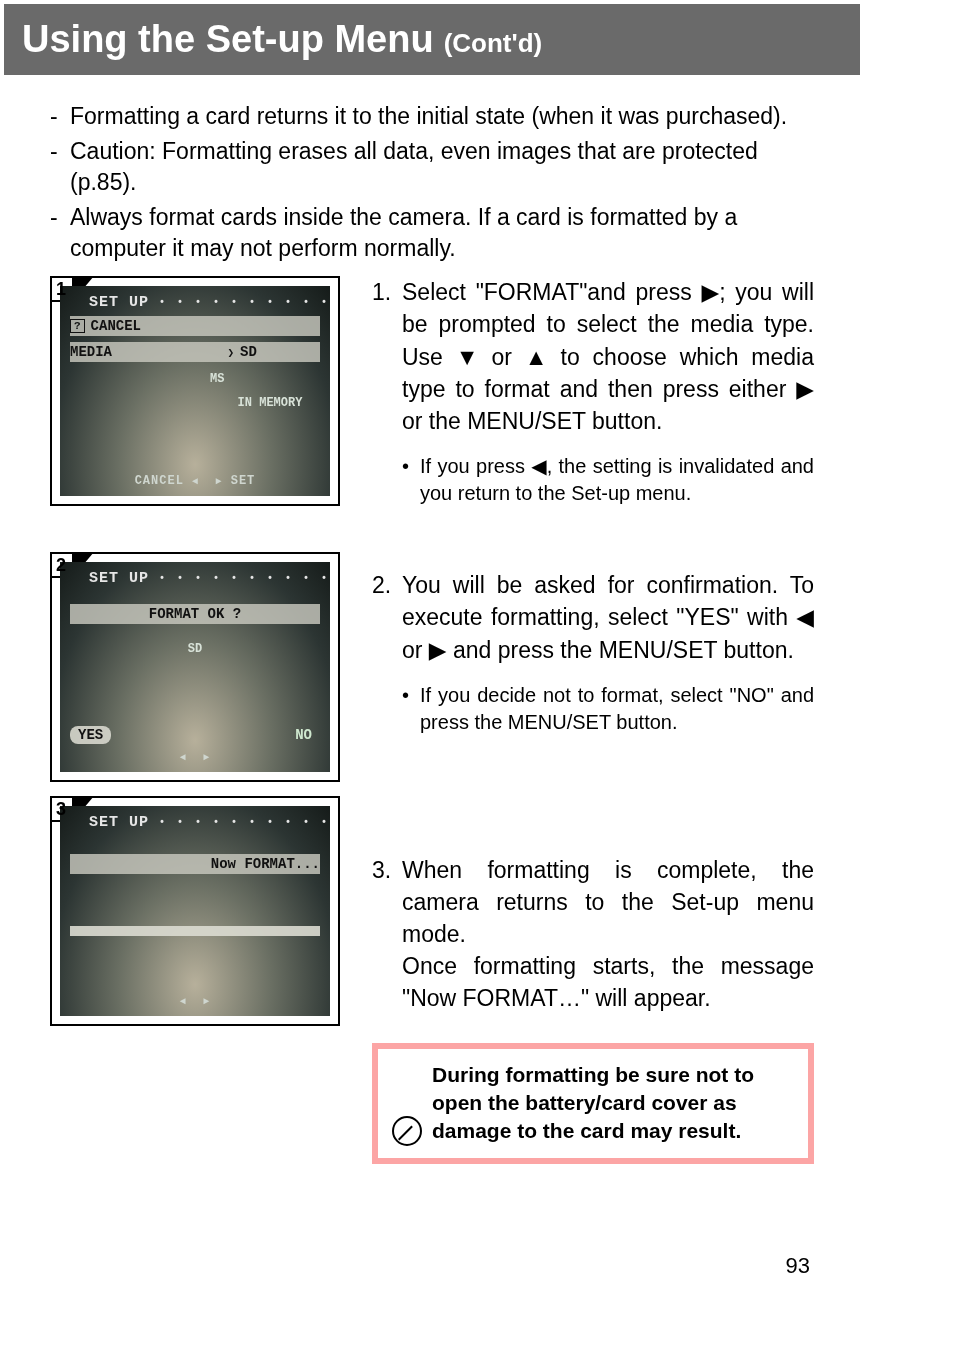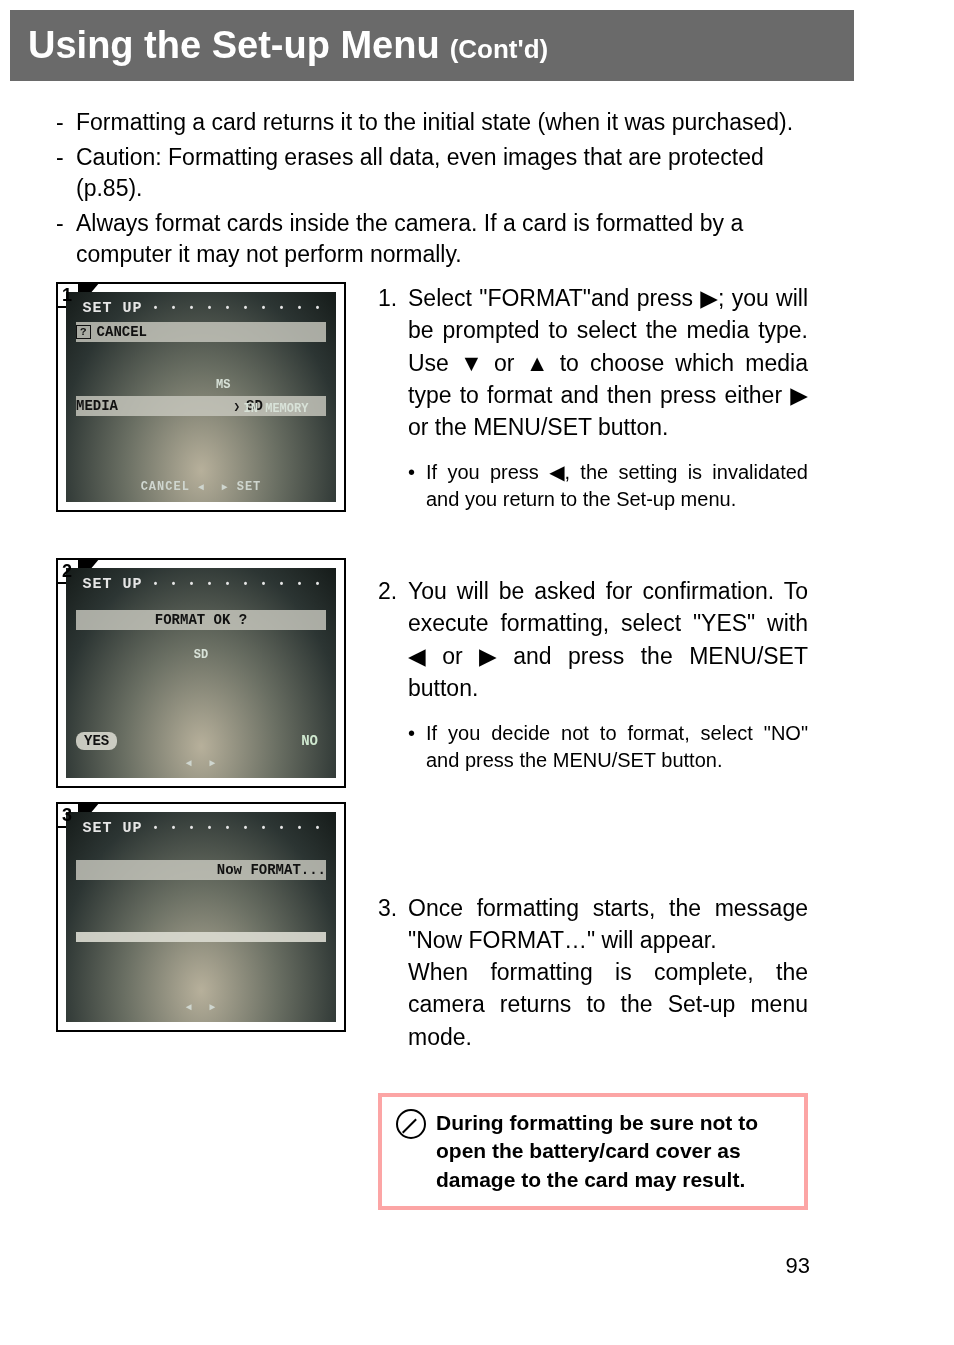--- a/index.html
+++ b/index.html
@@ -1,17 +1,17 @@
 <!DOCTYPE html>
 <html><head>
 <meta charset="utf-8">
 <style>
   * { box-sizing: border-box; margin: 0; padding: 0; }
   html, body { width: 954px; height: 1345px; background: #fff; font-family: Arial, Helvetica, sans-serif; color: #000; }
-  .page { width: 864px; height: 1345px; position: relative; padding: 10px; }
+  .page { width: 864px; height: 1345px; position: relative; padding: 4px; }
 
   
   .header-bar { background: #6a6a6a; color: #fff; padding: 14px 18px; display: flex; align-items: baseline; gap: 10px; }
   .header-title { font-size: 38px; font-weight: bold; }
   .header-sub { font-size: 26px; font-weight: bold; }
 
   
   .content { padding: 26px 46px 0 46px; }
 
   .section-badge { display: inline-block; background: #d7d7d7; padding: 8px 18px 10px 18px; font-size: 24px; font-weight: bold; margin-bottom: 18px; }
@@ -25,42 +25,42 @@
   .left-col { width: 290px; flex-shrink: 0; display: flex; flex-direction: column; gap: 14px; }
   .right-col { flex: 1; display: flex; flex-direction: column; }
 
   
   .shot-wrap { border: 2px solid #000; padding: 8px; position: relative; }
   .shot-num { position: absolute; top: -2px; left: -2px; background: #fff; border: 2px solid #000; font-weight: bold; font-size: 18px; padding: 0 6px 0 4px; line-height: 22px; }
   .shot-num::after { content: ""; position: absolute; left: 100%; top: -2px; width: 0; height: 0; border-top: 0 solid transparent; border-bottom: 26px solid transparent; border-left: 22px solid #000; }
   .shot-num-inner { position: relative; z-index: 2; }
 
   .lcd { width: 100%; height: 210px; position: relative; background: radial-gradient(ellipse at 50% 85%, #b7b09b 0%, #6a6f63 40%, #2c3533 75%, #151b19 100%); color: #e6e6e6; font-family: "Courier New", monospace; font-weight: bold; font-size: 14px; overflow: hidden; }
-  .lcd-top { position: absolute; top: 8px; left: 4px; right: 0; text-align: center; letter-spacing: 1px; font-size: 15px; }
+  .lcd-top { position: absolute; top: 8px; left: 4px; right: 0; text-align: right; letter-spacing: 1px; font-size: 15px; }
   .dots { letter-spacing: 3px; font-size: 10px; vertical-align: middle; }
   .lcd-row { position: absolute; left: 10px; right: 10px; height: 20px; display: flex; align-items: center; background: rgba(200,200,190,0.82); color: #111; }
   .lcd-row .icon-box { border: 1.5px solid #111; font-size: 11px; padding: 0 3px; margin-right: 6px; }
   .lcd-plain { position: absolute; left: 0; right: 0; text-align: center; color: #d8e2d8; font-size: 12px; }
   .lcd-foot { position: absolute; bottom: 8px; left: 0; right: 0; text-align: center; font-size: 12px; color: #cfd6cf; letter-spacing: 1px; }
   .lcd-arrow { font-size: 10px; }
   .lcd-yesno { position: absolute; bottom: 28px; left: 10px; right: 10px; display: flex; justify-content: space-between; }
   .lcd-yesno .yes { background: rgba(215,215,205,0.9); color: #111; padding: 1px 8px; border-radius: 8px; }
   .lcd-yesno .no { color: #cfe8cf; padding: 1px 8px; }
   .lcd-bar { position: absolute; left: 10px; right: 10px; height: 10px; background: rgba(220,220,210,0.9); }
 
   
   .step { display: flex; font-size: 23px; line-height: 1.4; margin-bottom: 6px; text-align: justify; }
   .step-num { width: 30px; flex-shrink: 0; }
   .step-body { flex: 1; }
   .sub { font-size: 20px; line-height: 1.35; margin-top: 16px; padding-left: 18px; position: relative; }
   .sub::before { content: "•"; position: absolute; left: 0; top: 0; }
 
   .tri { display: inline-block; font-family: Arial, sans-serif; }
 
-  .warn-box { border: 4px solid #fca5a5; padding: 12px 14px 12px 14px; margin-top: 34px; display: flex; gap: 10px; }
+  .warn-box { border: 6px solid #fca5a5; padding: 12px 14px 12px 14px; margin-top: 22px; display: flex; gap: 10px; align-items: flex-end; }
   .warn-icon { width: 30px; height: 30px; border: 2px solid #000; border-radius: 50%; flex-shrink: 0; position: relative; }
   .warn-icon::after { content: ""; position: absolute; left: 5px; top: 20px; width: 16px; height: 2px; background: #000; transform: rotate(-45deg); transform-origin: left top; }
   .warn-icon::after { left: 4px; top: 21px; width: 19px; transform: rotate(-45deg); }
   .warn-text { font-weight: bold; font-size: 21px; line-height: 1.35; }
 
   .page-num { position: absolute; bottom: 66px; right: 54px; font-size: 22px; }
 
   .gap1 { height: 18px; }
 </style>
 </head>
@@ -96,21 +96,21 @@
       <div class="left-col">
 
         <div class="shot-wrap">
           <div class="shot-num"><span class="shot-num-inner">1</span></div>
           <div class="lcd">
             <div class="lcd-top"><span>SET UP</span> <span class="dots">• • • • • • • • • •</span></div>
             <div class="lcd-row" style="top:30px;">
               <span class="icon-box">?</span>
               <span>CANCEL</span>
             </div>
-            <div class="lcd-row" style="top:56px;margin-top:48px;">
+            <div class="lcd-row" style="top:56px;">
               <span>MEDIA</span>
               <span style="margin-left:auto;margin-right:6px;font-size:11px;">❯</span>
               <span style="width:80px;">SD</span>
             </div>
             <div class="lcd-plain" style="top:86px;left:150px;text-align:left;">MS</div>
             <div class="lcd-plain" style="top:110px;left:150px;text-align:center;">IN MEMORY</div>
             <div class="lcd-foot">
               <span>CANCEL</span> <span class="lcd-arrow">◄</span>&nbsp;&nbsp;<span class="lcd-arrow">►</span> <span>SET</span>
             </div>
           </div>
@@ -172,22 +172,22 @@
             <span>You will be asked for confirmation.  To execute formatting, select "YES" with </span><span class="tri">◀</span><span> or </span><span class="tri">▶</span><span> and press the MENU/SET button.</span>
             <div class="sub">If you decide not to format, select "NO" and press the MENU/SET button.</div>
           </div>
         </div>
 
         <div style="height:112px;"></div>
 
         <div class="step">
           <div class="step-num">3.</div>
           <div class="step-body">
+            <div>When formatting is complete, the camera returns to the Set-up menu mode.</div>
             <div>Once formatting starts, the message "Now FORMAT…" will appear.</div>
-            <div>When formatting is complete, the camera returns to the Set-up menu mode.</div>
           </div>
         </div>
 
         <div class="warn-box">
           <div class="warn-icon"></div>
           <div class="warn-text">During formatting be sure not to open the battery/card cover as damage to the card may result.</div>
         </div>
 
       </div>
     </div>

